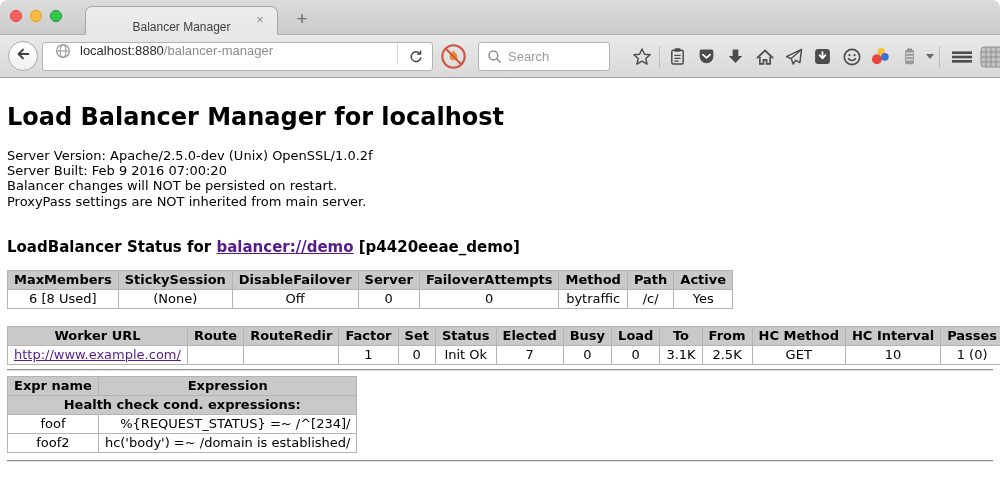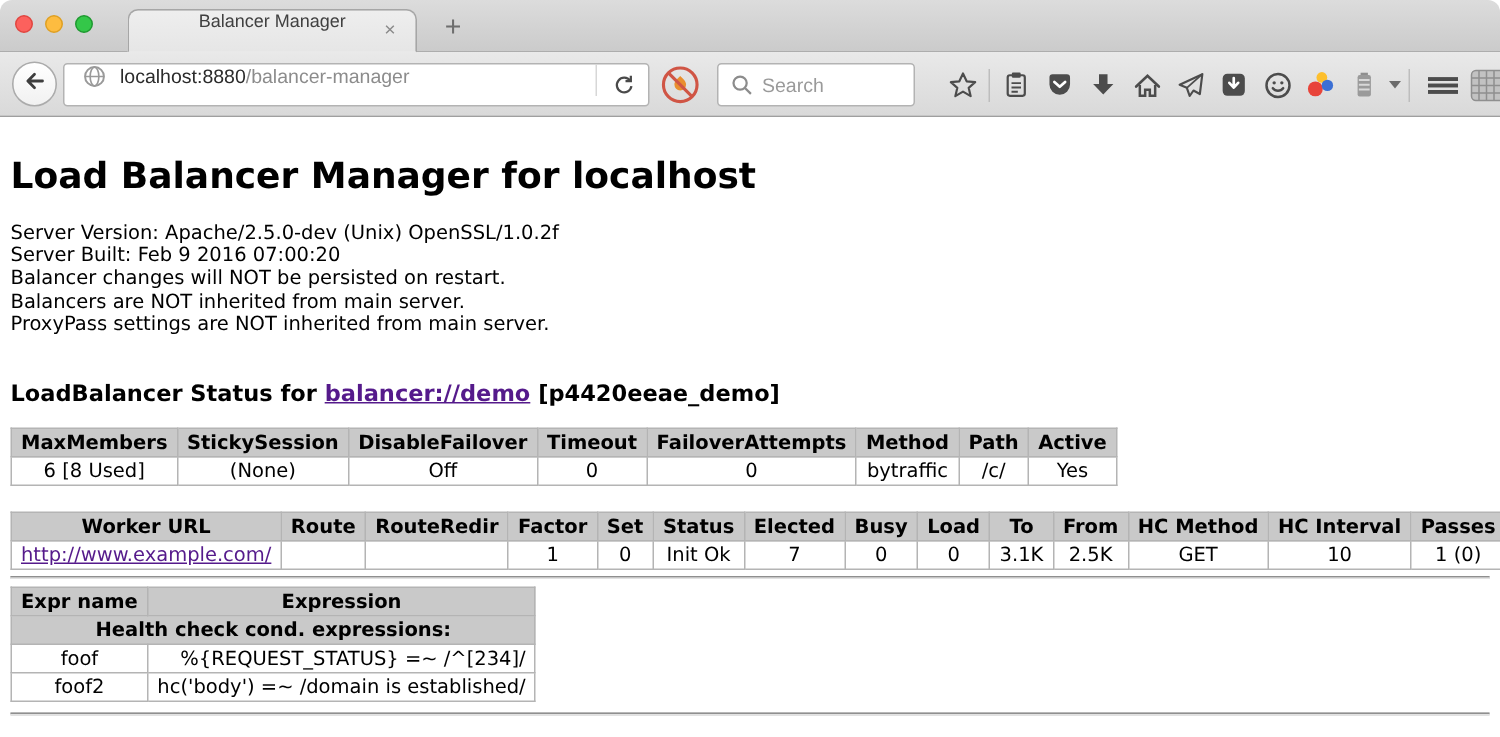--- a/index.html
+++ b/index.html
@@ -13,21 +13,21 @@
     border-bottom:1px solid #adadad; border-radius:8px 8px 0 0; }
   .traffic { position:absolute; left:10px; top:10px; display:flex; gap:8px; }
   .tl { width:12px; height:12px; border-radius:50%; display:inline-block; }
   .tl.red    { background:#fc615d; border:1px solid #e14640; }
   .tl.yellow { background:#fdbc40; border:1px solid #dfa023; }
   .tl.green  { background:#34c749; border:1px solid #1f9a31; }
   .tab { position:absolute; left:85px; bottom:-1px; width:193px; height:29px;
     background:linear-gradient(180deg,#eeeeee,#e6e6e6);
     border:1px solid #a6a6a6; border-bottom:1px solid #e9e9e9;
     border-radius:7px 7px 0 0; z-index:2;
-    display:flex; align-items:flex-start; justify-content:center; }
+    display:flex; align-items:flex-end; justify-content:center; }
   .tab-title { font-size:12px; color:#404040; }
   .tab-close { position:absolute; right:10px; top:6px; font-size:13px; color:#8a8a8a;
     width:14px; height:14px; line-height:14px; text-align:center; cursor:default; }
   .newtab { position:absolute; left:290px; top:7px; font-size:19px; color:#6e6e6e;
     width:24px; height:24px; line-height:24px; text-align:center; }
 
   
   .toolbar { position:absolute; top:35px; left:0; width:1000px; height:43px;
     background:linear-gradient(180deg,#e9e9e9,#d9d9d9); border-bottom:1px solid #9f9f9f; }
   .backbtn { position:absolute; left:8px; top:6px; width:30px; height:30px; border-radius:50%;
@@ -220,33 +220,32 @@
     </div>
   </div>
 
   <div class="content">
     <h1 class="pagetitle">Load Balancer Manager for localhost</h1>
 
     <div class="info">
       <div>Server Version: Apache/2.5.0-dev (Unix) OpenSSL/1.0.2f</div>
       <div>Server Built: Feb 9 2016 07:00:20</div>
       <div>Balancer changes will NOT be persisted on restart.</div>
-      <div>Balancers are NOT inherited from main server.</div>
       <div>ProxyPass settings are NOT inherited from main server.</div>
     </div>
 
     <div class="status-heading"><span>LoadBalancer Status for </span><a href="#" class="vlink">balancer://demo</a><span> [p4420eeae_demo]</span></div>
 
     <table class="tbl-balancer">
       <tbody>
           <tr>
         <th>MaxMembers</th>
         <th>StickySession</th>
         <th>DisableFailover</th>
-        <th>Timeout</th>
+        <th>Server</th>
         <th>FailoverAttempts</th>
         <th>Method</th>
         <th>Path</th>
         <th>Active</th>
       </tr>
       <tr>
         <td>6 [8 Used]</td>
         <td>(None)</td>
         <td>Off</td>
         <td>0</td>

